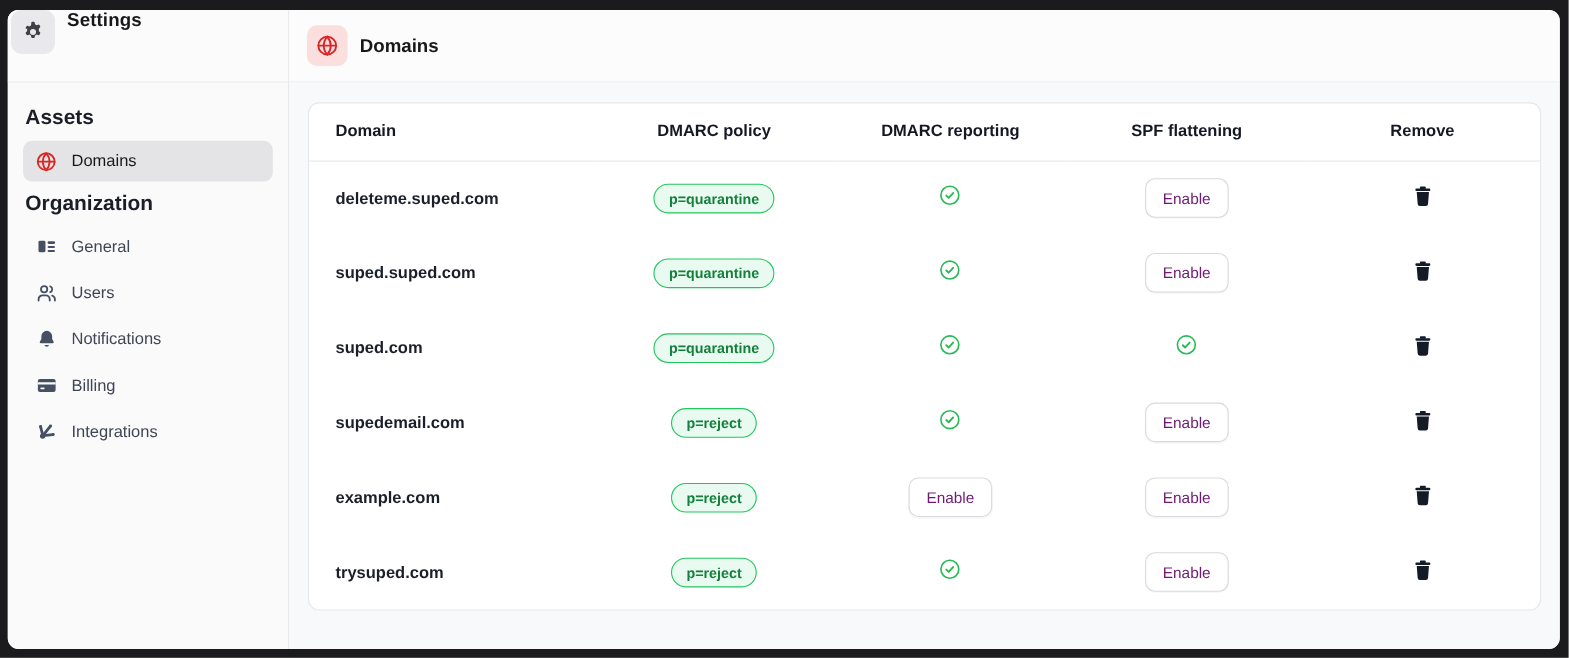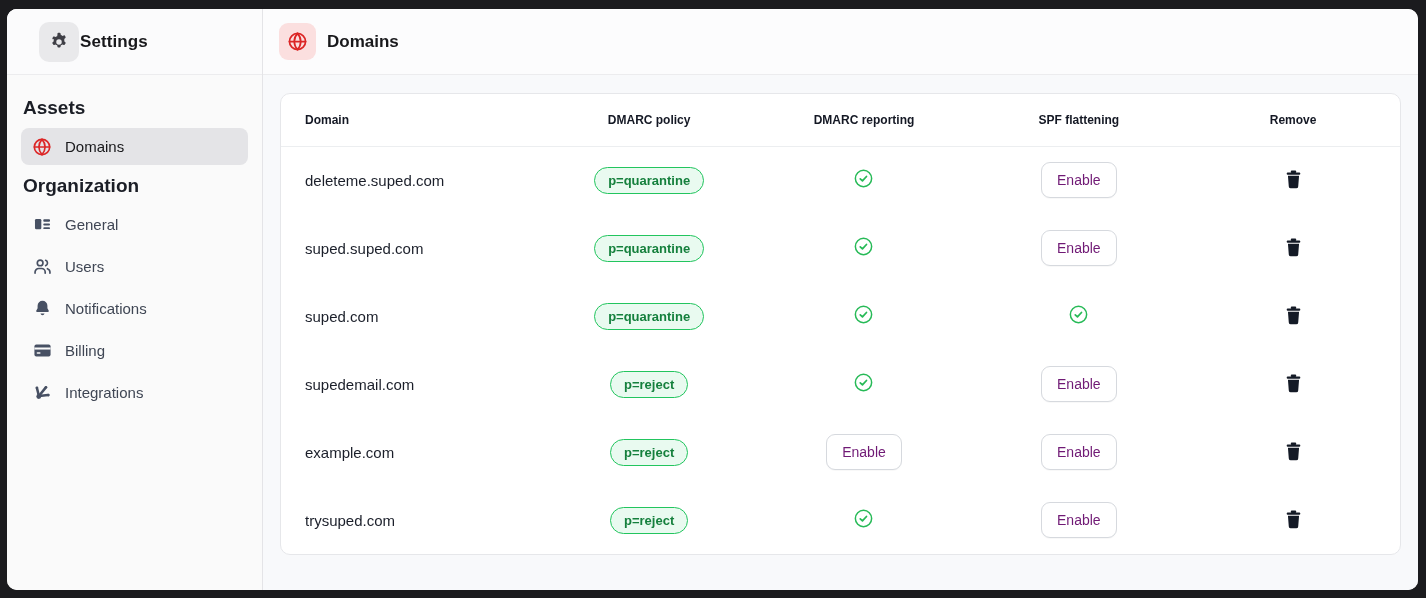--- a/index.html
+++ b/index.html
@@ -14,22 +14,22 @@
     position:absolute; top:9px; left:7px; right:8px; bottom:8px;
     background:#fcfcfd; border-radius:10px; overflow:hidden;
     display:flex;
   }
   
   .sidebar {
     width:256px; flex:0 0 256px; background:#fafafa;
     border-right:1px solid #e4e4e7; display:flex; flex-direction:column;
   }
   .sidebar-header {
-    height:66px; flex:0 0 66px; display:flex; align-items:center; gap:1px;
-    padding:0 32px; border-bottom:1px solid #ececee; background:#fbfbfc;
+    height:66px; flex:0 0 66px; display:flex; align-items:flex-start; gap:11px;
+    padding:0 3px; border-bottom:1px solid #ececee; background:#fbfbfc;
   }
   .gear-box {
     width:40px; height:40px; border-radius:10px; background:#e9e9eb;
     display:flex; align-items:center; justify-content:center;
   }
   .sidebar-title { font-size:17px; font-weight:700; color:#18181b; letter-spacing:.1px; }
   .sidebar-nav { padding:12px 14px; }
   .section-label { font-size:19px; font-weight:700; color:#1b1e26; margin:10px 2px 9px; }
   .nav-item {
     height:37px; border-radius:8px; display:flex; align-items:center; gap:13px;
@@ -54,26 +54,26 @@
     border:none; border-radius:9px; height:37px; padding:0 17px;
     font-size:15px; font-weight:600; font-family:inherit; cursor:pointer;
   }
   
   .content { flex:1; background:#f8f9fb; padding:18px 17px; overflow:hidden; }
   .card {
     background:#fff; border:1px solid #e6e7ea; border-radius:10px; overflow:hidden;
   }
   table { width:100%; border-collapse:collapse; table-layout:fixed; }
   thead th {
-    height:52px; font-size:12px; font-weight:700; color:#141824;
+    height:52px; font-size:15px; font-weight:700; color:#141824;
     border-bottom:1px solid #eceef0; text-align:center;
   }
   thead th:first-child { text-align:left; padding-left:24px; }
   tbody td { height:68px; text-align:center; vertical-align:middle; }
-  td.domain-cell { text-align:left; padding-left:24px; font-size:15px; color:#1b1f2a; }
+  td.domain-cell { text-align:left; padding-left:24px; font-size:15px; color:#1b1f2a;font-weight:bold; }
   .badge {
     display:inline-block; background:#e9faf0; border:1px solid #22c55e;
     border-radius:9999px; padding:5px 13px; font-size:13px; font-weight:700; color:#15803d;
   }
   .enable-btn {
     background:#fff; border:1px solid #d6d9de; border-radius:9px;
     padding:9px 15px; font-size:14px; color:#701a75; font-family:inherit;
     cursor:pointer; box-shadow:0 1px 1px rgba(0,0,0,.03);
   }
   .icon-btn { background:none; border:none; cursor:pointer; padding:2px; line-height:0; }

